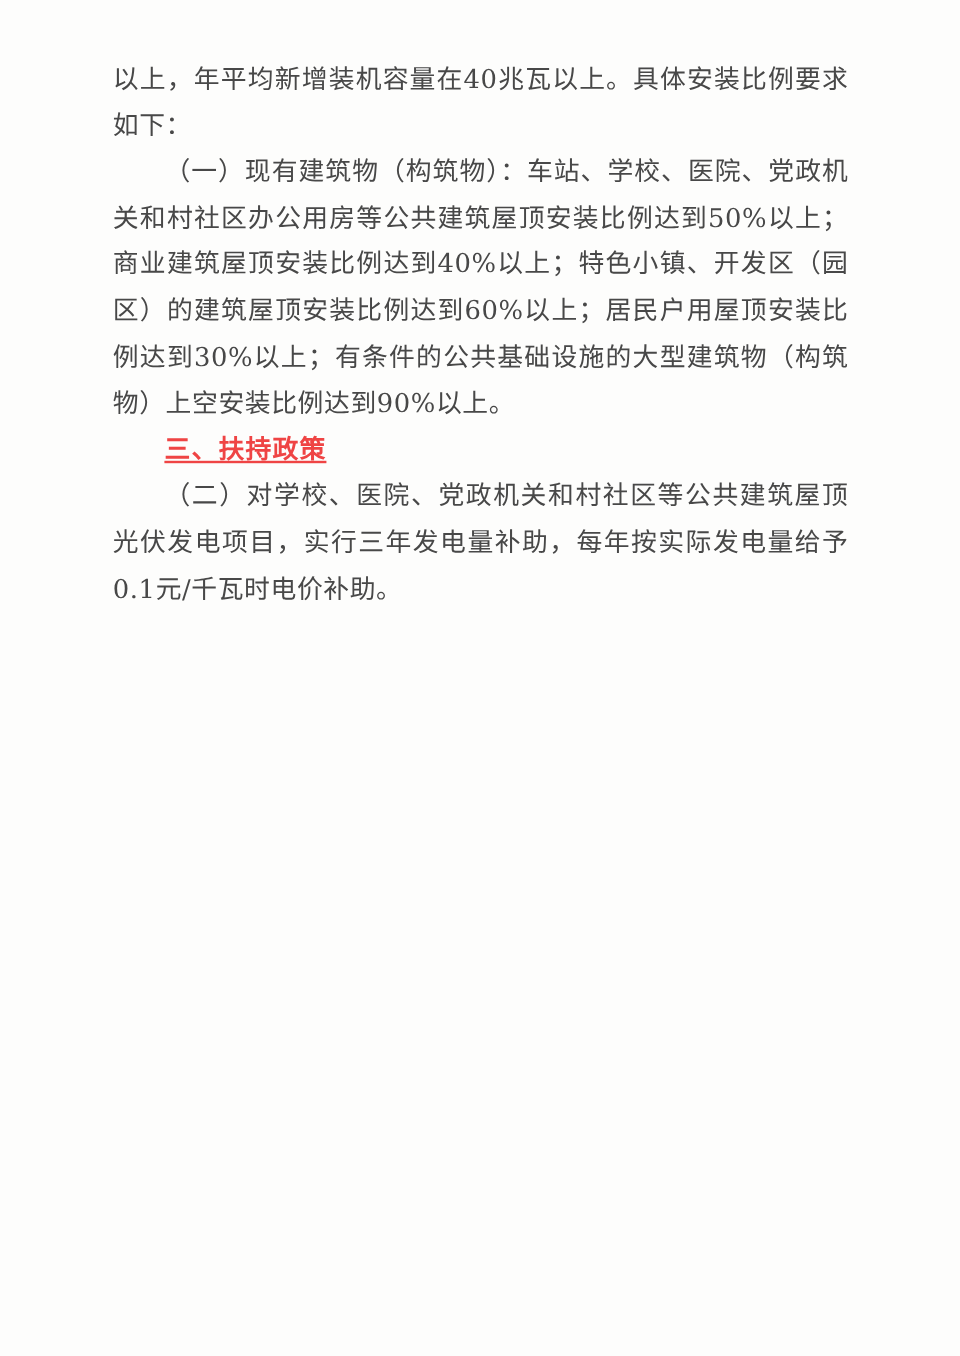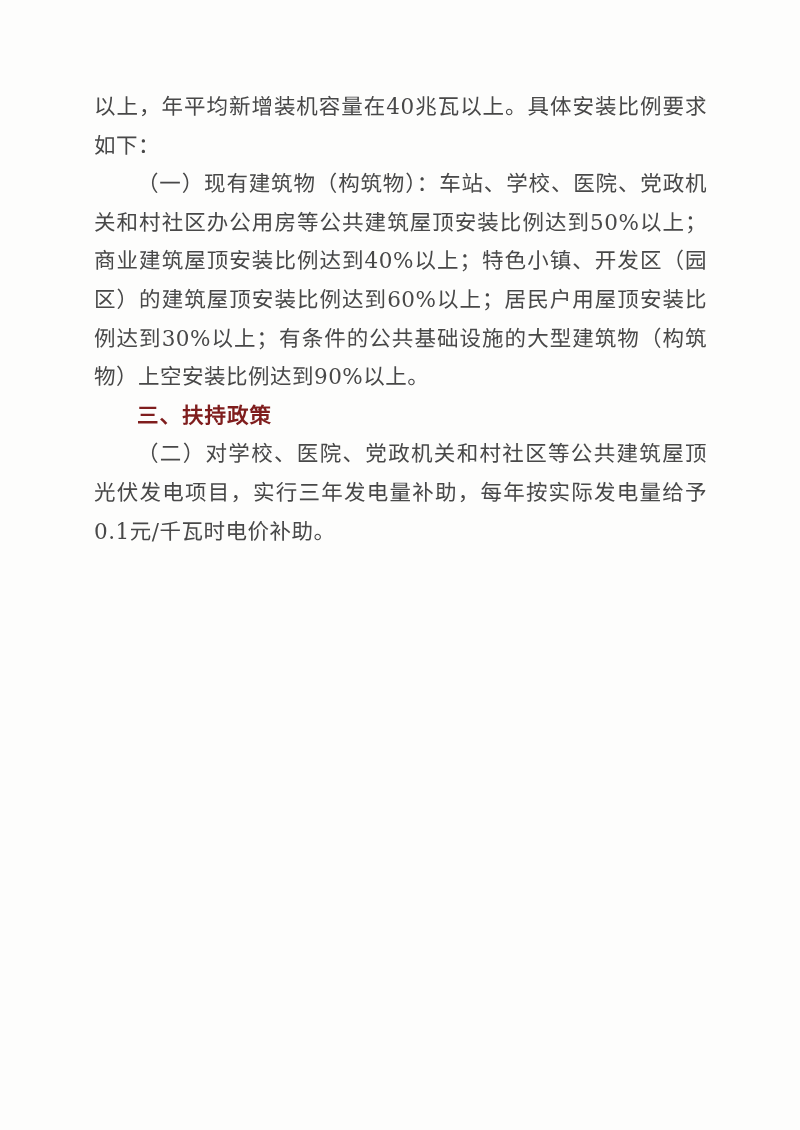--- a/index.html
+++ b/index.html
@@ -8,21 +8,21 @@
     background: #ffffff;
   }
   .page {
     position: relative;
     width: 800px;
     height: 1130px;
     margin: 0 auto;
     background: #fdfdfc;
     overflow: hidden;
     box-sizing: border-box;
-    padding: 88px 93px 0 94px;
+    padding: 48px 93px 0 94px;
   }
   .doc-body {
     width: 613px;
     font-family: "DejaVu Serif", "Liberation Serif", serif;
     font-size: 21.5px;
     line-height: 38.6px;
     color: #484848;
     text-align: justify;
     letter-spacing: 0.5px;
   }
@@ -30,22 +30,23 @@
     margin: 0;
     padding: 0;
   }
   .para-indent {
     text-indent: 2em;
   }
   .section-heading {
     text-indent: 2em;
     font-family: "DejaVu Sans", "Liberation Sans", sans-serif;
     font-weight: bold;
-    color: #7f1d1d;
+    color: #ef4444;
     letter-spacing: 1px;
+    text-decoration: underline;
   }
 </style>
 </head>
 <body>
 
 <div class="page">
   <div class="doc-body">
     <p>以上，年平均新增装机容量在40兆瓦以上。具体安装比例要求如下：</p>
     <p class="para-indent">（一）现有建筑物（构筑物）：车站、学校、医院、党政机关和村社区办公用房等公共建筑屋顶安装比例达到50%以上；商业建筑屋顶安装比例达到40%以上；特色小镇、开发区（园区）的建筑屋顶安装比例达到60%以上；居民户用屋顶安装比例达到30%以上；有条件的公共基础设施的大型建筑物（构筑物）上空安装比例达到90%以上。</p>
     <p class="section-heading">三、扶持政策</p>

